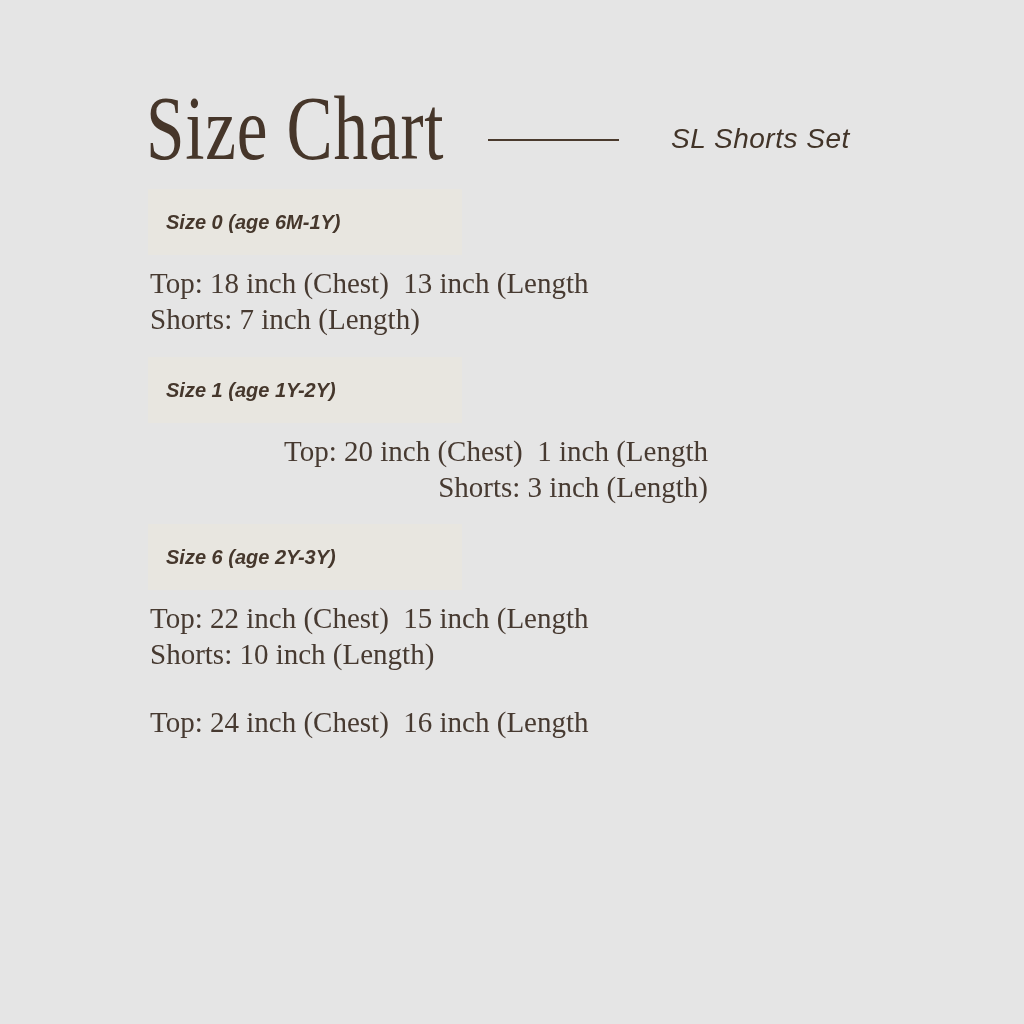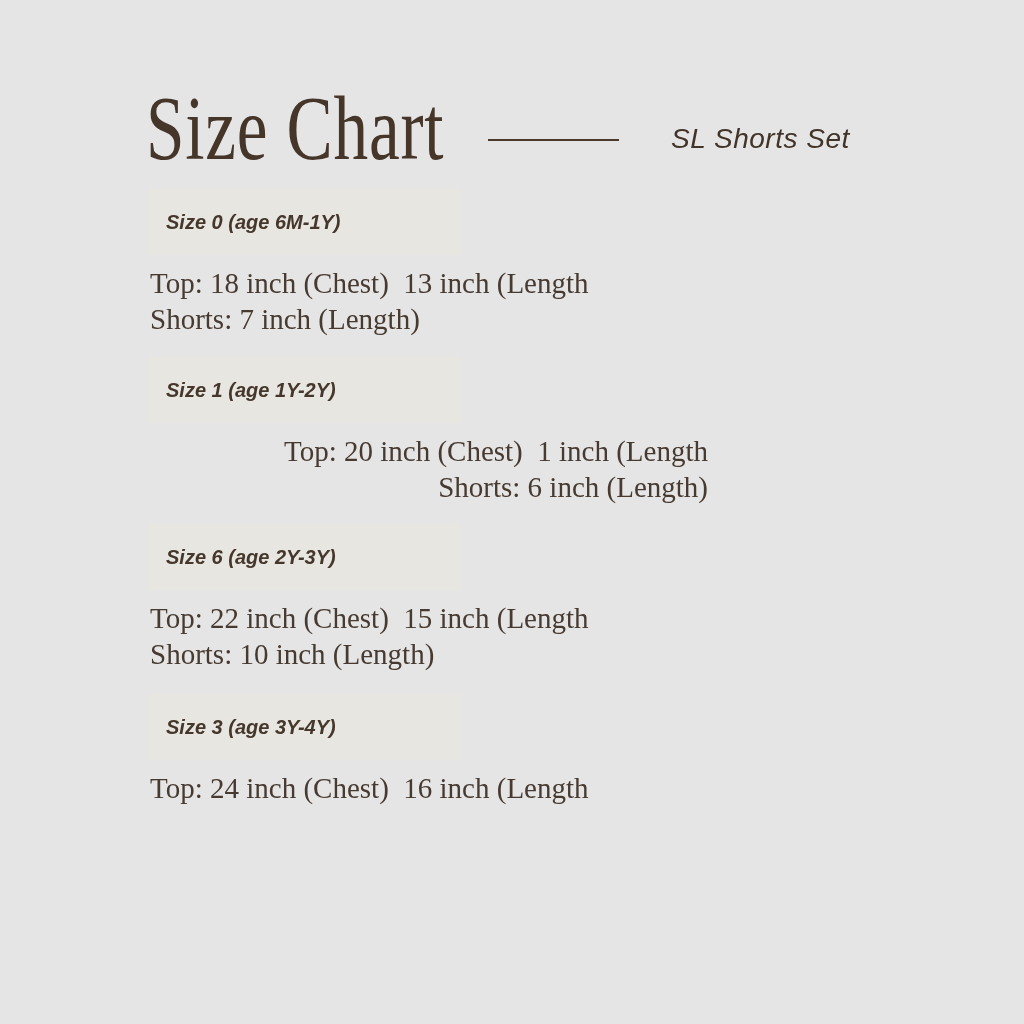--- a/index.html
+++ b/index.html
@@ -108,36 +108,33 @@
       <div class="m-line">Shorts: 7 inch (Length)</div>
     </div>
   </section>
 
   <section class="size-block b1">
     <div class="size-label-box">
       <span>Size 1 (age 1Y-2Y)</span>
     </div>
     <div class="measurements">
       <div class="m-line">Top: 20 inch (Chest)  1 inch (Length</div>
-      <div class="m-line">Shorts: 6 inch (Length)</div>
+      <div class="m-line">Shorts: 3 inch (Length)</div>
     </div>
   </section>
 
   <section class="size-block b2">
     <div class="size-label-box">
       <span>Size 6 (age 2Y-3Y)</span>
     </div>
     <div class="measurements">
       <div class="m-line">Top: 22 inch (Chest)  15 inch (Length</div>
       <div class="m-line">Shorts: 10 inch (Length)</div>
     </div>
   </section>
 
   <section class="size-block b3">
-    <div class="size-label-box">
-      <span>Size 3 (age 3Y-4Y)</span>
-    </div>
     <div class="measurements">
       <div class="m-line">Top: 24 inch (Chest)  16 inch (Length</div>
     </div>
   </section>
 
 </div>
 
 </body></html>

